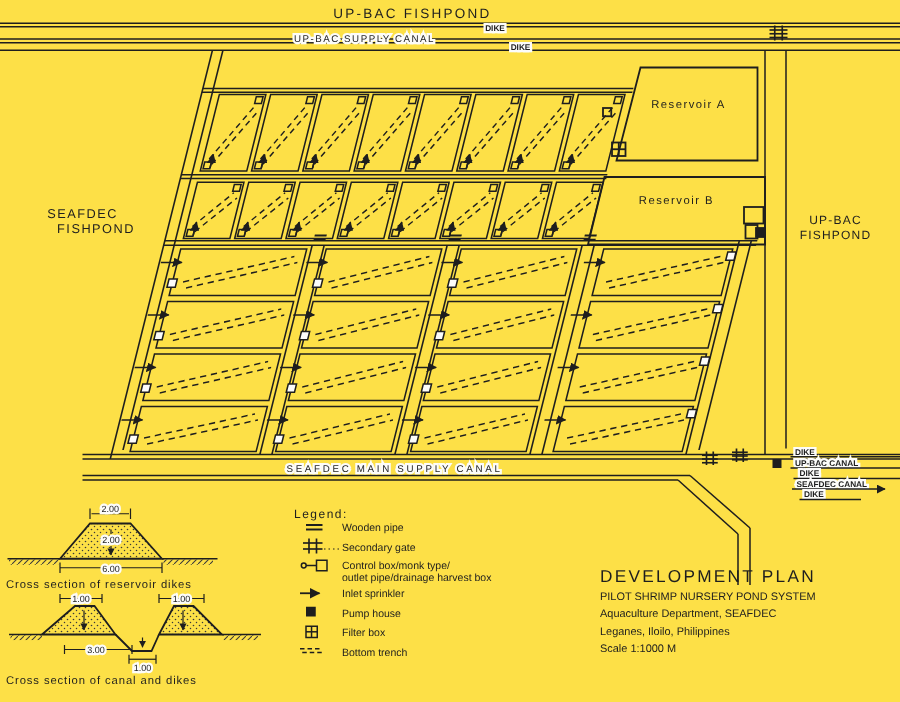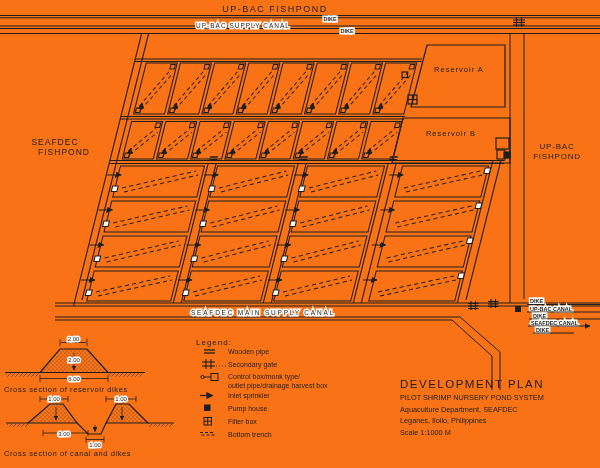--- a/index.html
+++ b/index.html
@@ -1,16 +1,16 @@
 <!DOCTYPE html>
 <html><head>
 <meta charset="utf-8">
 <style>
   html,body{margin:0;padding:0;background:#e8e8e4;}
-  .sheet{position:relative;width:600px;height:468px;background:#f97316;overflow:hidden;
+  .sheet{position:relative;width:600px;height:468px;background:#fde047;overflow:hidden;
          font-family:"Liberation Sans", sans-serif;}
   svg{position:absolute;left:0;top:0;}
   text{fill:#1e1e1e;font-family:"Liberation Sans", sans-serif;}
   .halo{paint-order:stroke fill;stroke:#fcfcfa;stroke-width:3px;}
   .cap{font-size:7.5px;letter-spacing:0.6px;}
   .dim{font-size:6px;}
   .lg{font-size:7px;}
 </style>
 </head>
 <body>

